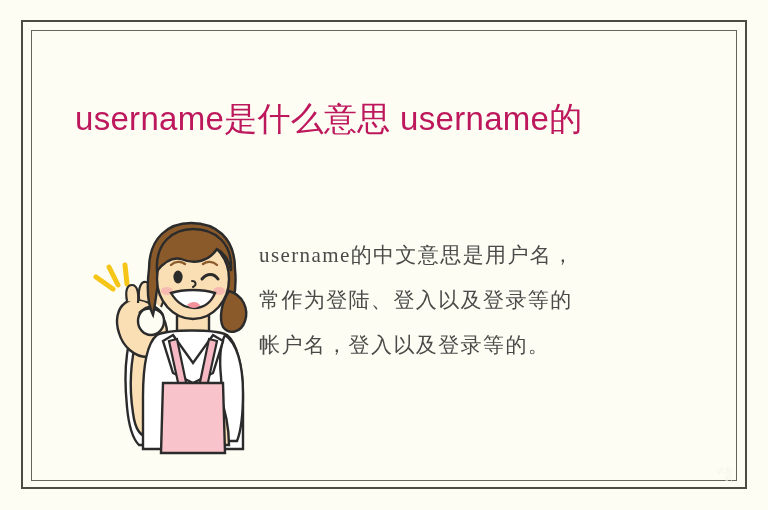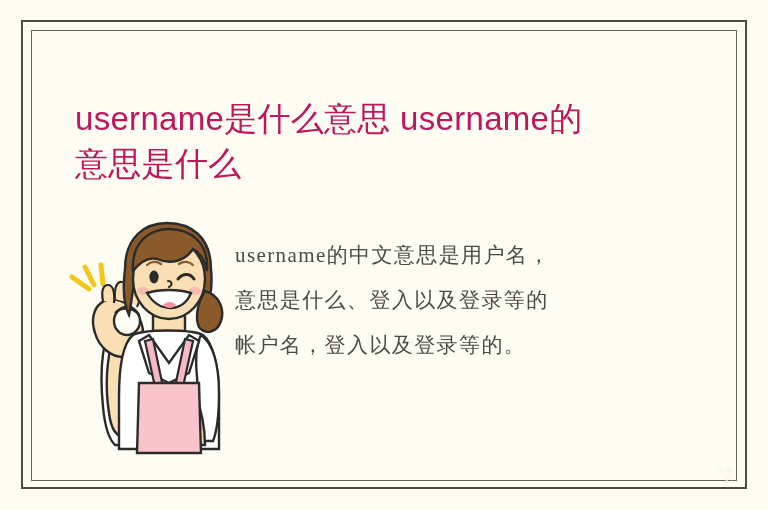--- a/index.html
+++ b/index.html
@@ -55,21 +55,21 @@
     color: #be185d;
     font-family: "Liberation Sans", sans-serif;
     font-weight: 400;
     white-space: pre-wrap;
     margin-top: 12px;
   }
 
   
   .content {
     position: absolute;
-    left: 40px;
+    left: 64px;
     top: 195px;
     width: 640px;
     height: 250px;
   }
 
   .illus-wrap {
     position: absolute;
     left: 0px;
     top: 0px;
     width: 170px;
@@ -101,21 +101,21 @@
   }
 </style>
 </head>
 <body>
 
 <div class="page">
 
   <div class="frame-outer">
     <div class="frame-inner"></div>
 
-    <div class="title"><span>username是什么意思 username的</span><br><span>意思是什么</span></div>
+    <div class="title"><span>username是什么意思 username的</span><br></div>
 
     <div class="content">
 
       <div class="illus-wrap">
         <svg viewBox="0 0 170 245" width="170" height="245" xmlns="http://www.w3.org/2000/svg">
 
           <g stroke="#f5c518" stroke-width="5" stroke-linecap="round">
             <line x1="9" y1="60" x2="26" y2="72"></line>
             <line x1="22" y1="50" x2="31" y2="68"></line>
             <line x1="38" y1="48" x2="40" y2="67"></line>
@@ -169,20 +169,20 @@
           <path d="M105 64 C109 64 110 68 106 70" fill="none" stroke="#2b2b2b" stroke-width="2" stroke-linecap="round"></path>
 
           <ellipse cx="80" cy="74" rx="6" ry="4" fill="#f6aeb0" opacity="0.75"></ellipse>
           <ellipse cx="132" cy="74" rx="6" ry="4" fill="#f6aeb0" opacity="0.75"></ellipse>
 
           <path d="M84 76 C96 96 120 96 128 76 C116 72 96 72 84 76 Z" fill="#ffffff" stroke="#2b2b2b" stroke-width="2.4"></path>
           <path d="M100 88 C104 84 110 84 113 88 C110 92 104 92 100 88 Z" fill="#f4929b"></path>
         </svg>
       </div>
 
-      <div class="body-text"><span>username的中文意思是用户名，</span><br><span>意思是什么、登入以及登录等的</span><br><span>帐户名，登入以及登录等的。</span></div>
+      <div class="body-text"><span>username的中文意思是用户名，</span><br><span>常作为登陆、登入以及登录等的</span><br><span>帐户名，登入以及登录等的。</span></div>
 
     </div>
 
     <div class="watermark"><span>识别</span><br><span>码</span></div>
 
   </div>
 </div>
 
 </body></html>

